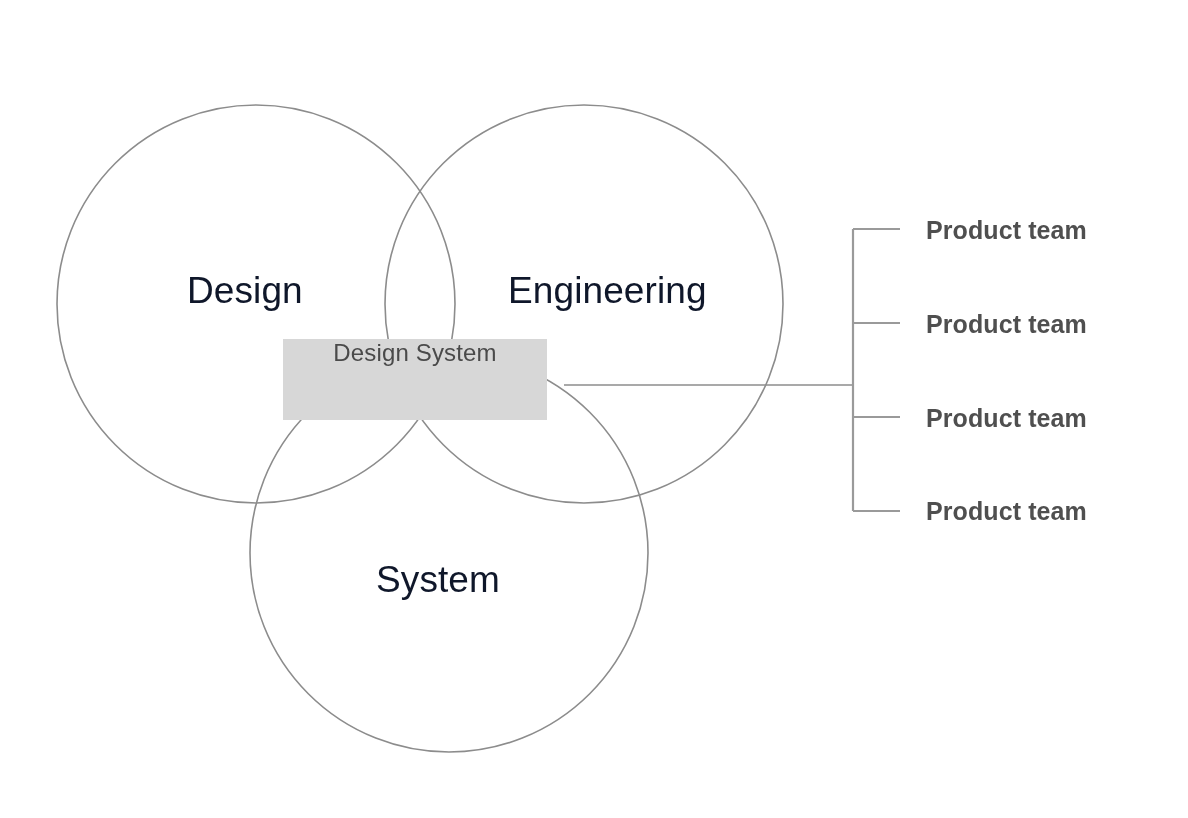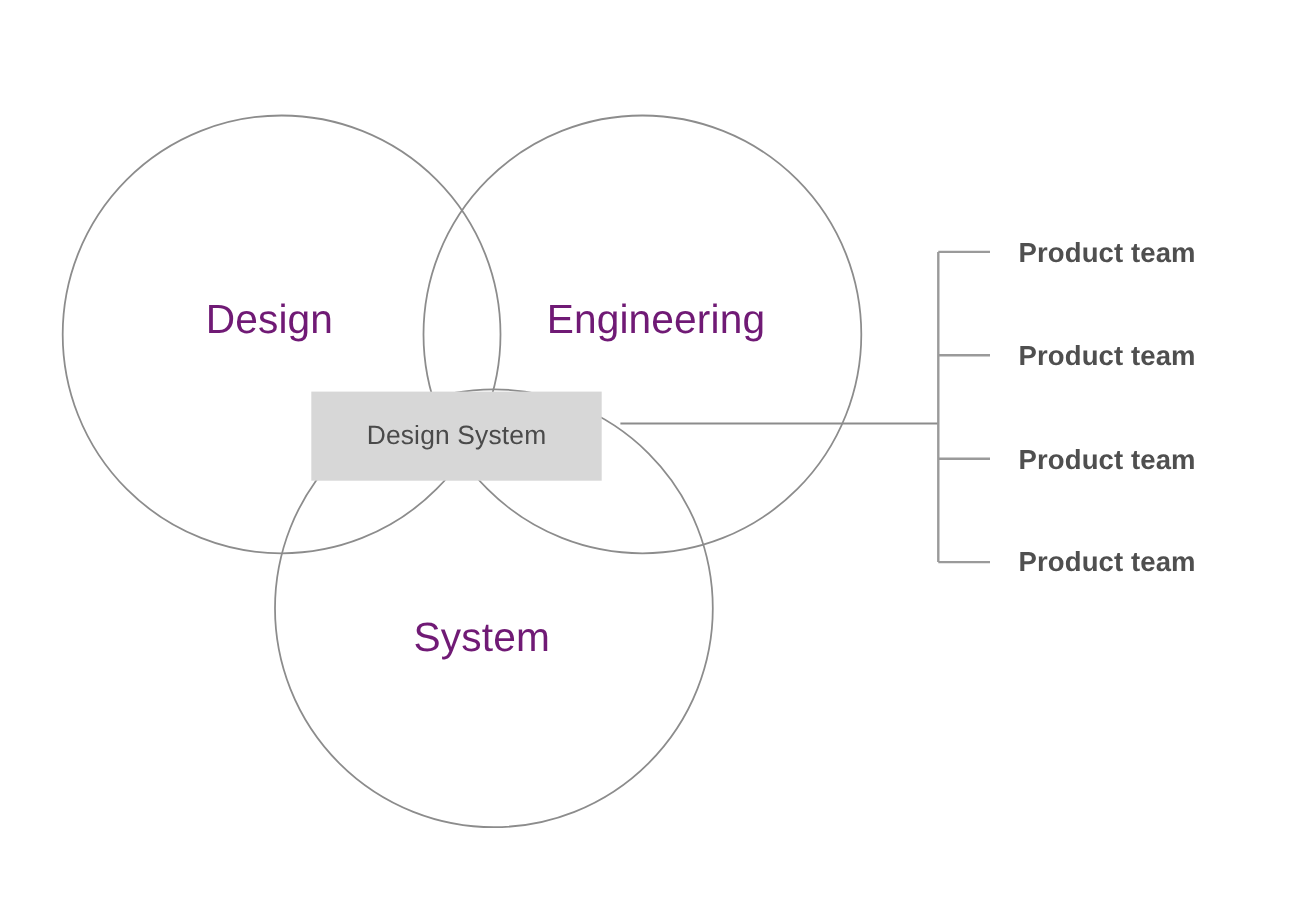--- a/index.html
+++ b/index.html
@@ -41,40 +41,38 @@
     stroke: #9a9a9a;
     stroke-width: 2.2;
     fill: none;
     stroke-linecap: butt;
     stroke-linejoin: miter;
   }
   .circle-label {
     position: absolute;
     font-size: 37px;
     font-weight: 400;
-    color: #701a75;
+    color: #0f172a;
     white-space: nowrap;
     letter-spacing: 0.1px;
     line-height: 1;
   }
   #label-design   { left: 187px;  top: 272px; }
-  #label-engineering { left: 497px; top: 272px; }
+  #label-engineering { left: 508px; top: 272px; }
   #label-product  { left: 376px;  top: 561px; }
 
   #center-box {
     position: absolute;
     left: 283px;
     top: 339px;
     width: 264px;
     height: 81px;
     background: #d7d7d7;
     display: flex;
-    align-items: center;
     justify-content: center;
-    margin-top: 17px;
   }
   #center-box-label {
     font-size: 24px;
     font-weight: 400;
     color: #4a4a4a;
     white-space: nowrap;
     letter-spacing: 0.15px;
   }
 
   .team-label {

